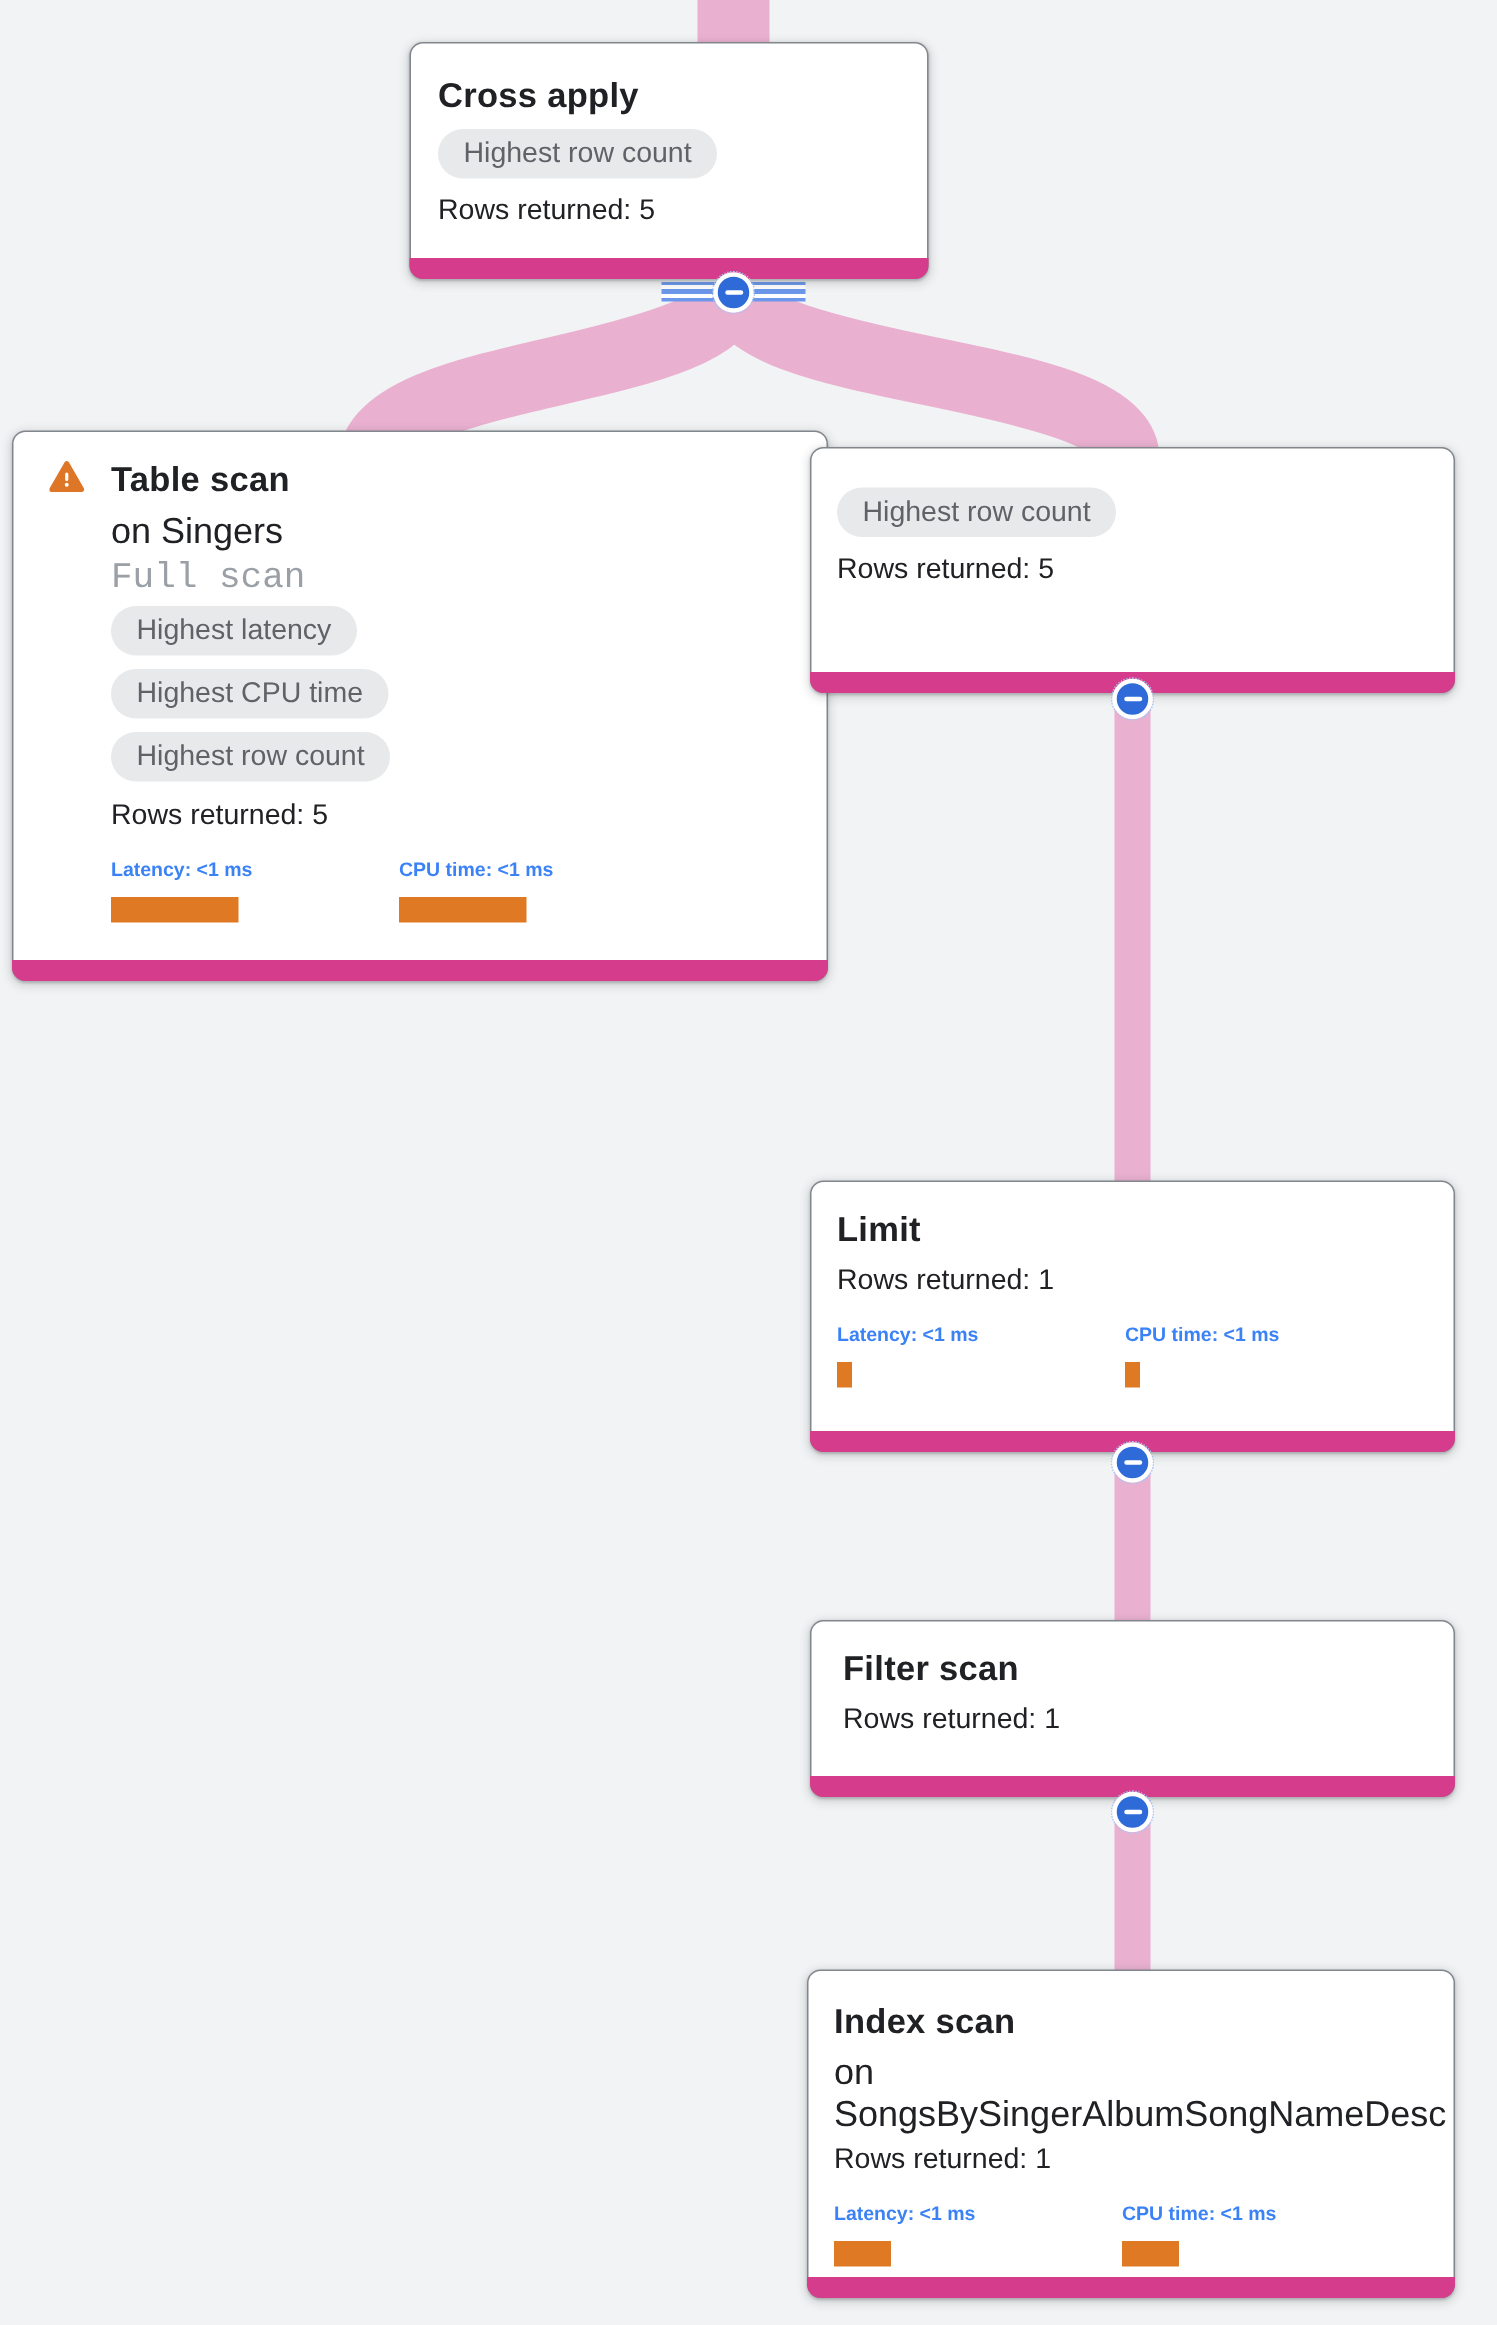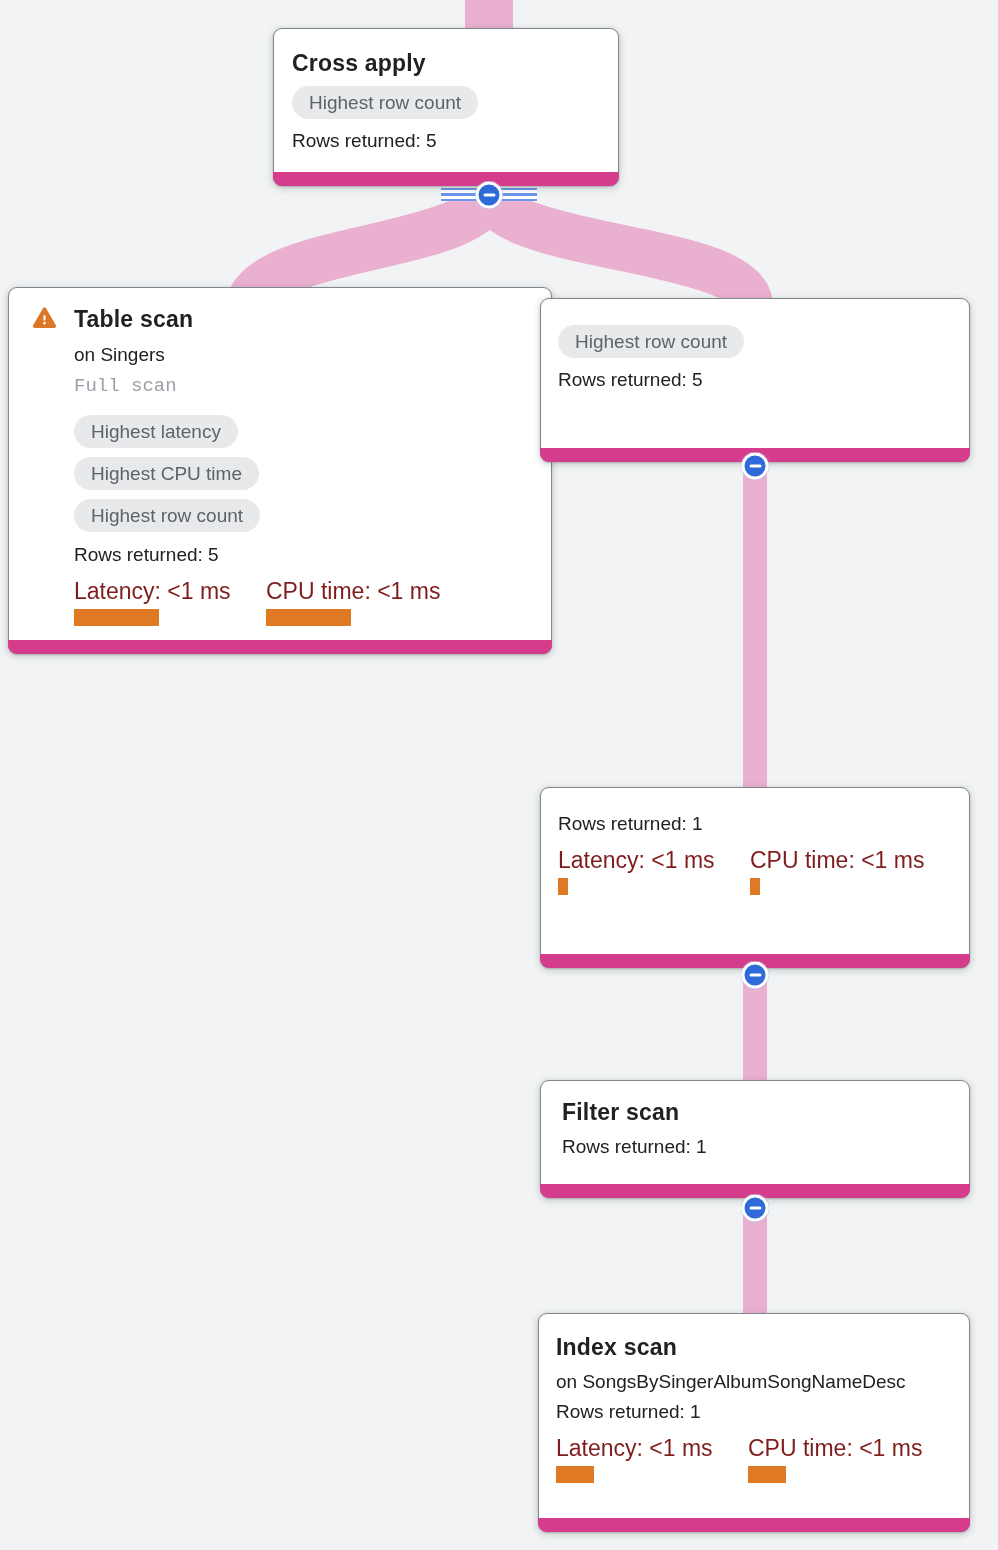--- a/index.html
+++ b/index.html
@@ -49,57 +49,58 @@
   .node-title {
     margin: 0;
     font-size: 23px;
     line-height: 30px;
     font-weight: 600;
     color: #202124;
     letter-spacing: .2px;
   }
   .node-sub {
     margin-top: 7px;
-    font-size: 19px;
+    font-size: 24px;
     line-height: 28px;
     color: #202124;
   }
   .node-sub.gray {
     margin-top: 3px;
     color: #9AA0A6;
     font-family: Liberation Mono, monospace;
   }
   .badge {
     display: inline-block;
     background: #E7E9EB;
     color: #5F6368;
     font-size: 19px;
     line-height: 23px;
     padding: 5px 17px;
     border-radius: 17px;
     white-space: nowrap;
   }
-  .badge-stack { margin-top: 15px; }
+  .badge-stack { margin-top: 4px; }
   .badge-stack .badge { display: block; width: max-content; margin-bottom: 9px; }
   .badge-row { margin-top: 8px; }
   .node-rows {
     margin-top: 8px;
     font-size: 19px;
     line-height: 28px;
     color: #202124;
   }
   .metrics {
     display: flex;
     margin-top: 9px;
   }
   .metric { width: 192px; }
   .metric-label {
-    font-size: 23px;
+    font-size: 13px;
     line-height: 26px;
-    color: #7f1d1d;
+    color: #3b82f6;
+    font-weight: bold;
   }
   .metric-bar {
     margin-top: 5px;
     height: 17px;
     background: #E07923;
   }
   .warning-icon {
     position: absolute;
     left: 22px; top: 17px;
     width: 27px; height: 25px;
@@ -190,20 +191,21 @@
 
   <article class="node" id="node-stream-aggregate">
     <div class="badge-row">
       <span class="badge">Highest row count</span>
     </div>
     <div class="node-rows">Rows returned: 5</div>
     <div class="node-footer"></div>
   </article>
 
   <article class="node" id="node-limit">
+    <h2 class="node-title">Limit</h2>
     <div class="node-rows" style="margin-top:6px;">Rows returned: 1</div>
     <div class="metrics">
       <div class="metric">
         <div class="metric-label">Latency: &lt;1 ms</div>
         <div class="metric-bar" style="width: 10px;"></div>
       </div>
       <div class="metric">
         <div class="metric-label">CPU time: &lt;1 ms</div>
         <div class="metric-bar" style="width: 10px;"></div>
       </div>

